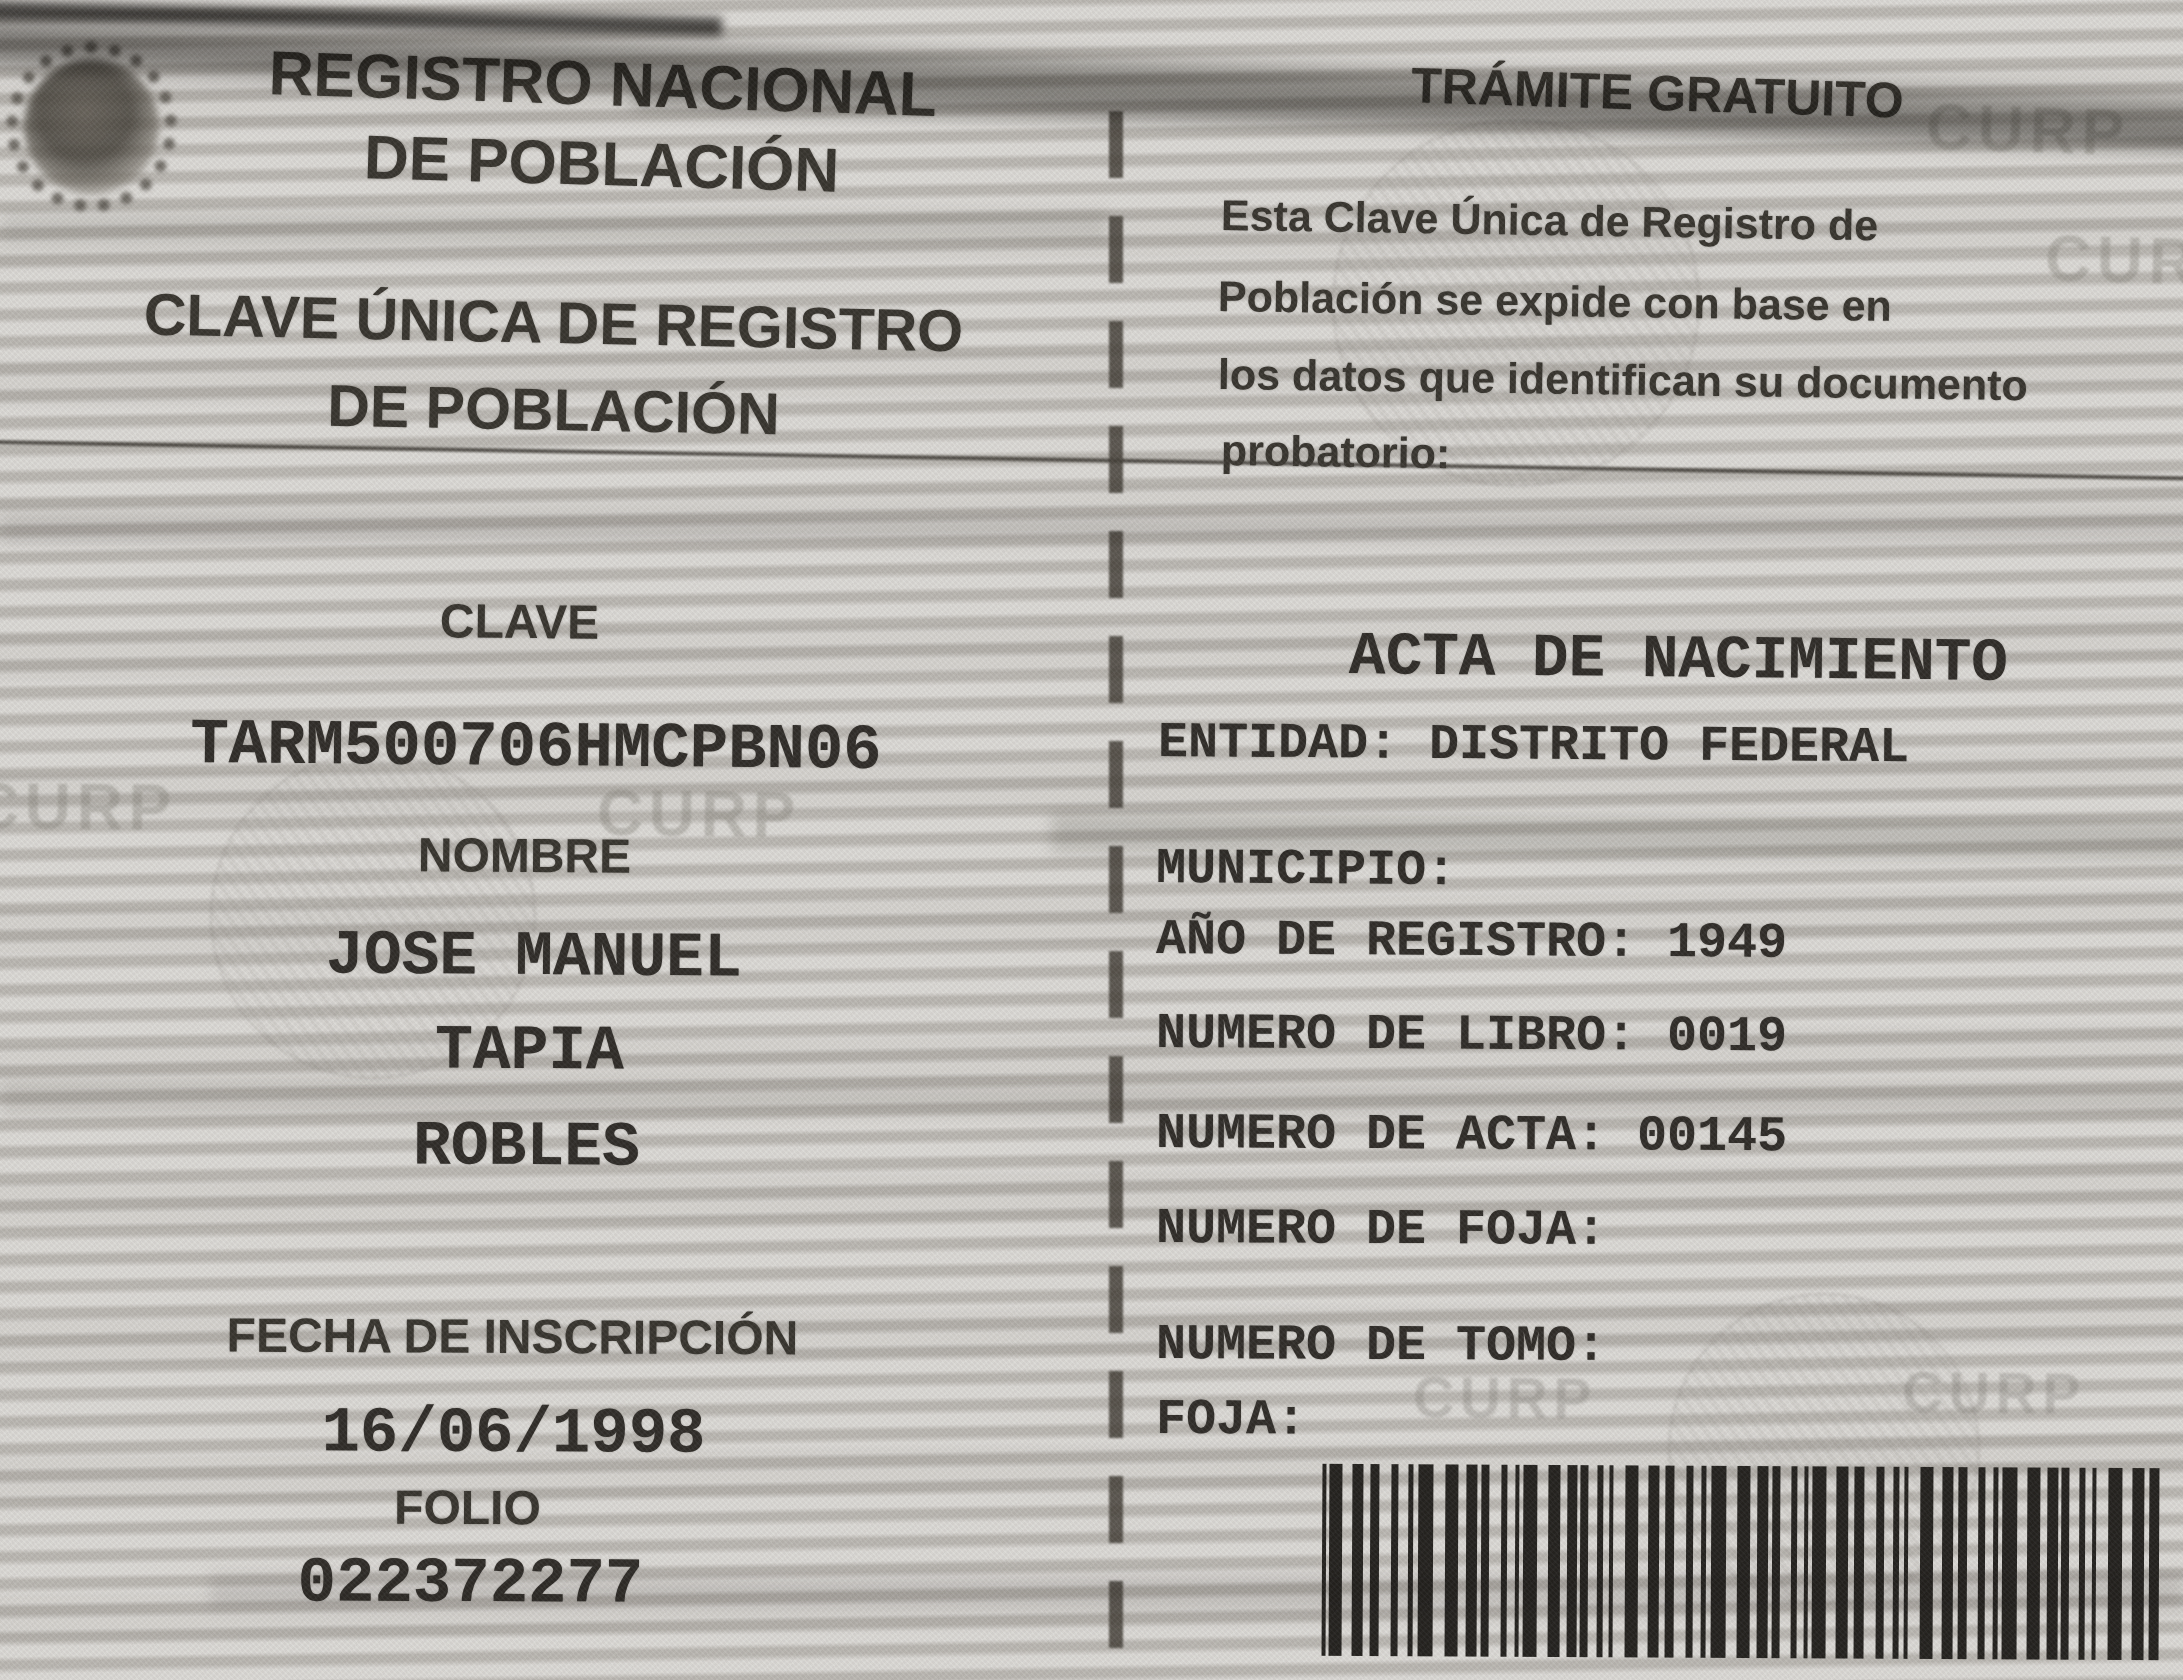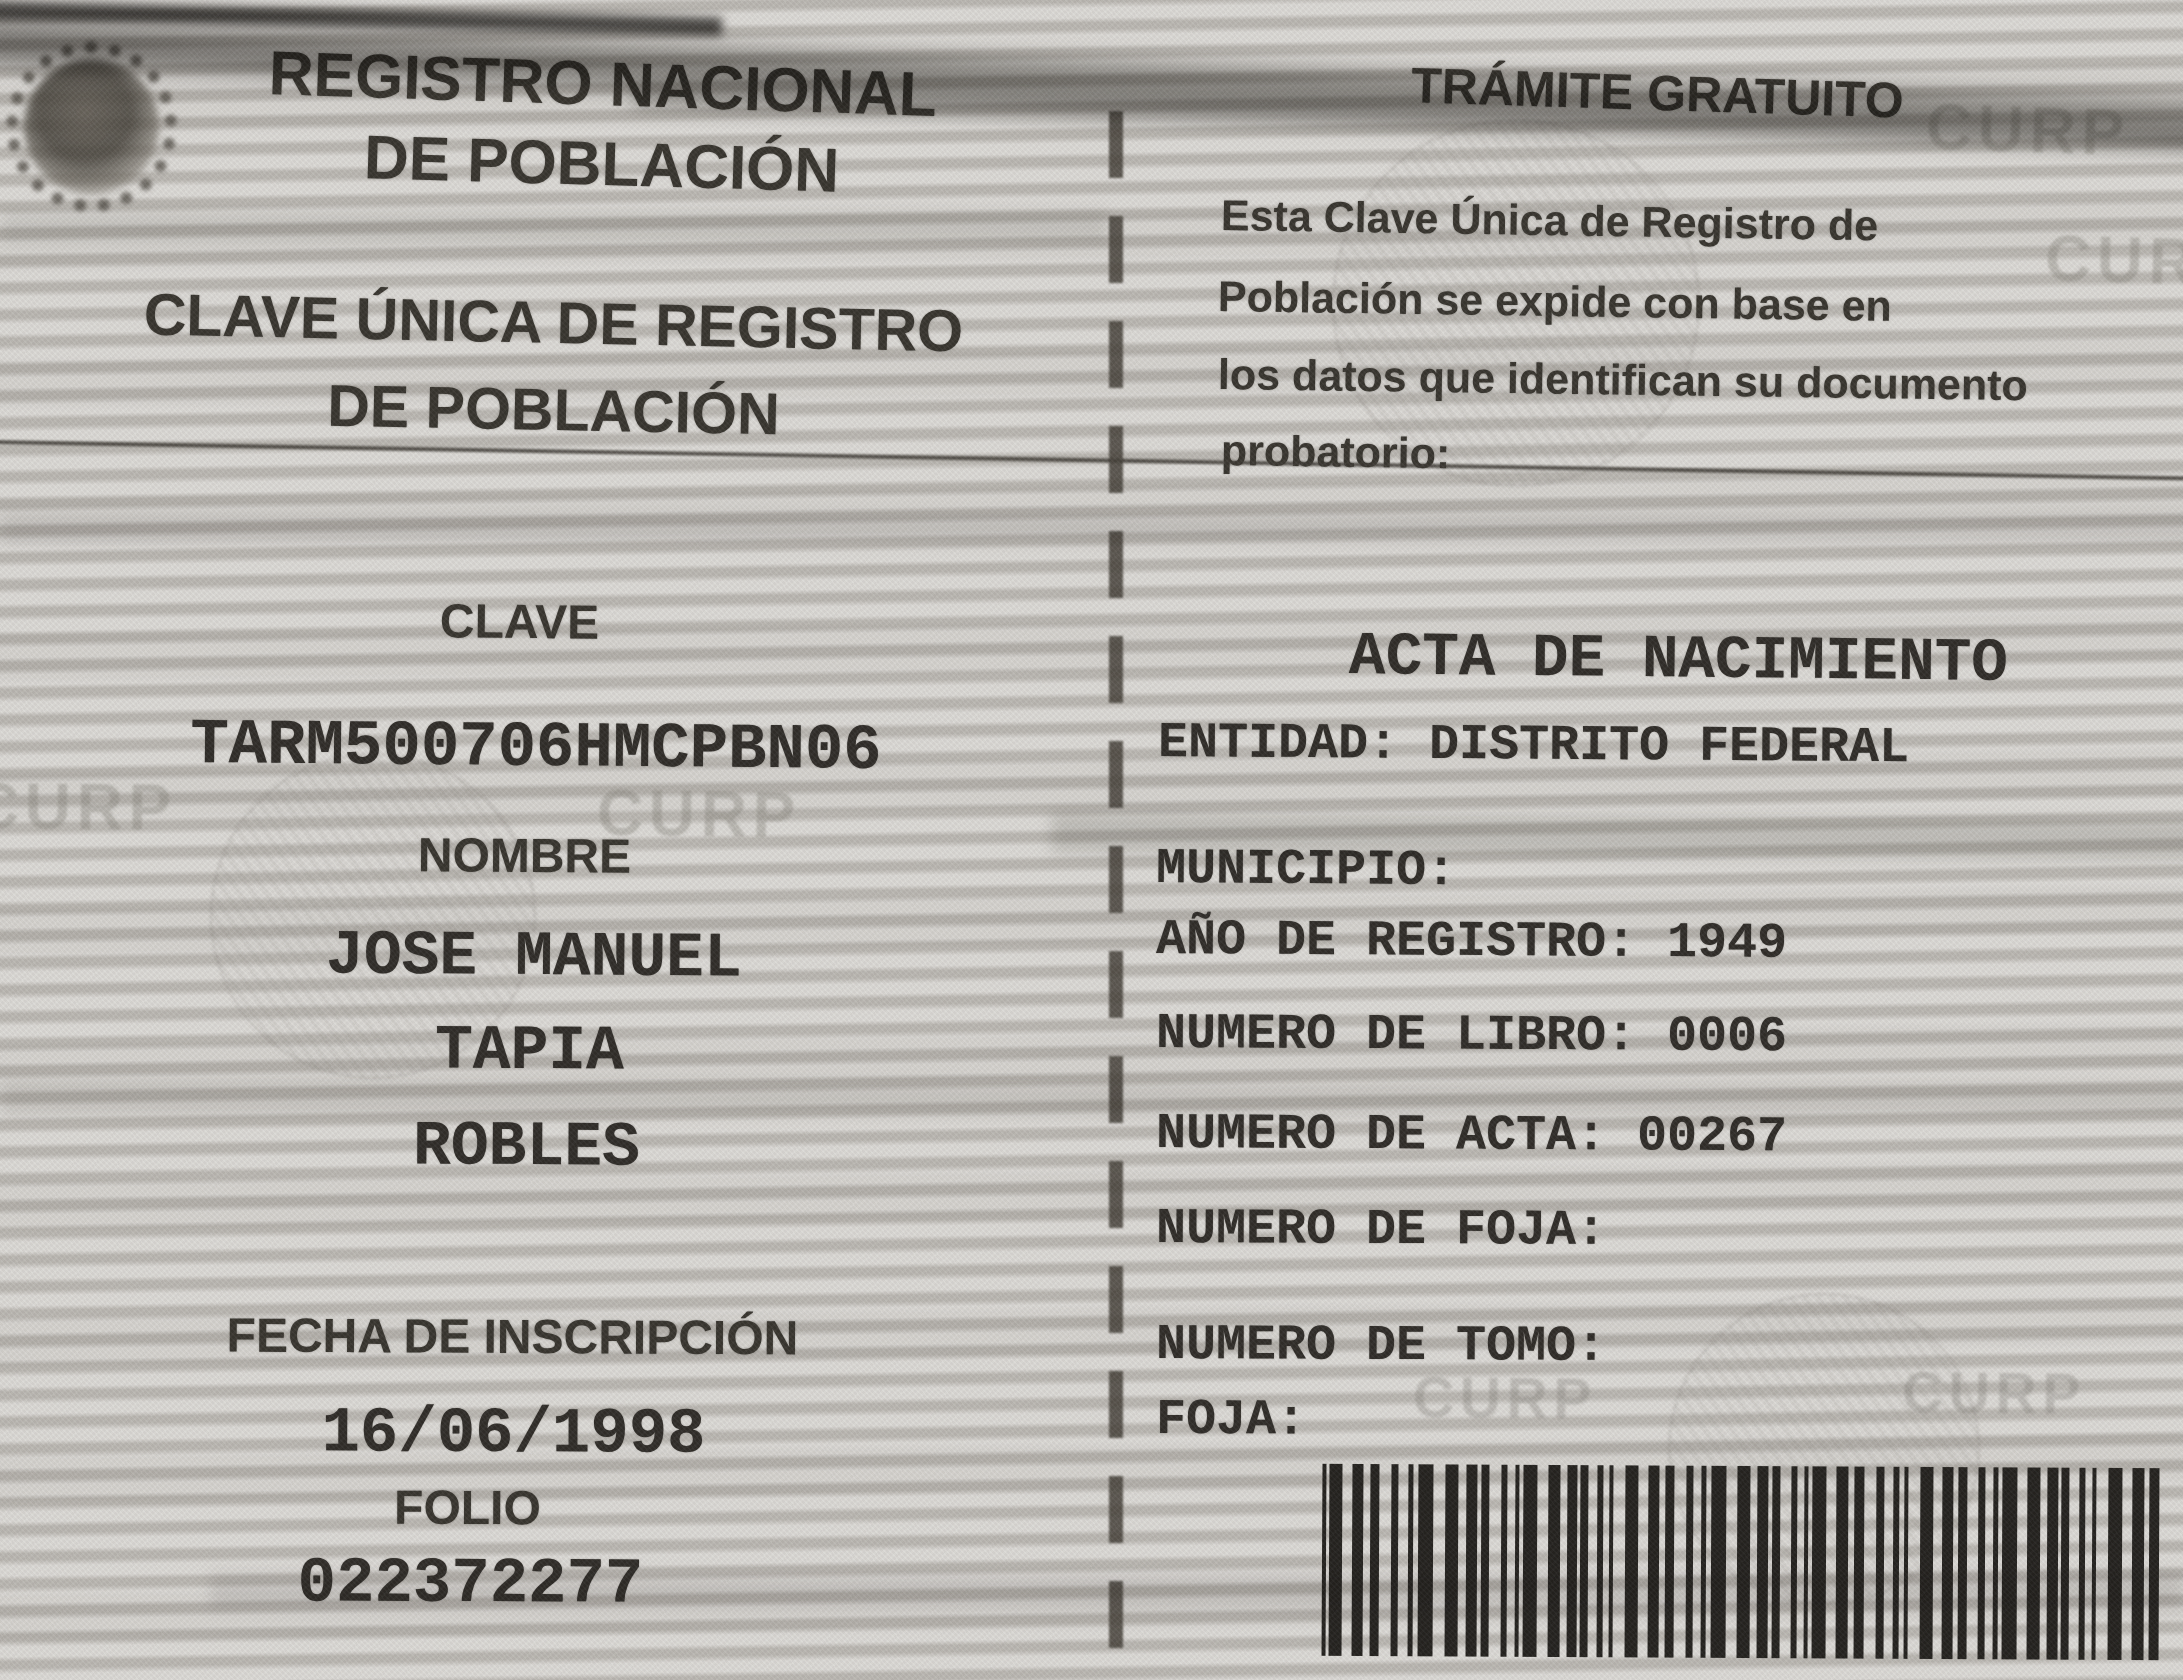--- a/index.html
+++ b/index.html
@@ -124,24 +124,24 @@
 <div class="txt mono" style="left:1158px;top:714px;font-size:50px;transform:rotate(0.4deg);transform-origin:left center;">
   <span class="field-label">ENTIDAD:</span><span class="field-value">DISTRITO FEDERAL</span>
 </div>
 <div class="txt mono" style="left:1156px;top:840px;font-size:50px;transform:rotate(0.4deg);transform-origin:left center;">
   <span class="field-label">MUNICIPIO:</span><span class="field-value"></span>
 </div>
 <div class="txt mono" style="left:1156px;top:911px;font-size:50px;transform:rotate(0.35deg);transform-origin:left center;">
   <span class="field-label">AÑO DE REGISTRO:</span><span class="field-value">1949</span>
 </div>
 <div class="txt mono" style="left:1156px;top:1005px;font-size:50px;transform:rotate(0.3deg);transform-origin:left center;">
-  <span class="field-label">NUMERO DE LIBRO:</span><span class="field-value">0006</span>
+  <span class="field-label">NUMERO DE LIBRO:</span><span class="field-value">0019</span>
 </div>
 <div class="txt mono" style="left:1156px;top:1105px;font-size:50px;transform:rotate(0.3deg);transform-origin:left center;">
-  <span class="field-label">NUMERO DE ACTA:</span><span class="field-value">00267</span>
+  <span class="field-label">NUMERO DE ACTA:</span><span class="field-value">00145</span>
 </div>
 <div class="txt mono" style="left:1156px;top:1200px;font-size:50px;transform:rotate(0.25deg);transform-origin:left center;">
   <span class="field-label">NUMERO DE FOJA:</span><span class="field-value"></span>
 </div>
 <div class="txt mono" style="left:1156px;top:1316px;font-size:50px;transform:rotate(0.25deg);transform-origin:left center;">
   <span class="field-label">NUMERO DE TOMO:</span><span class="field-value"></span>
 </div>
 <div class="txt mono" style="left:1156px;top:1391px;font-size:50px;transform:rotate(0.2deg);transform-origin:left center;">
   <span class="field-label">FOJA:</span><span class="field-value"></span>
 </div>

